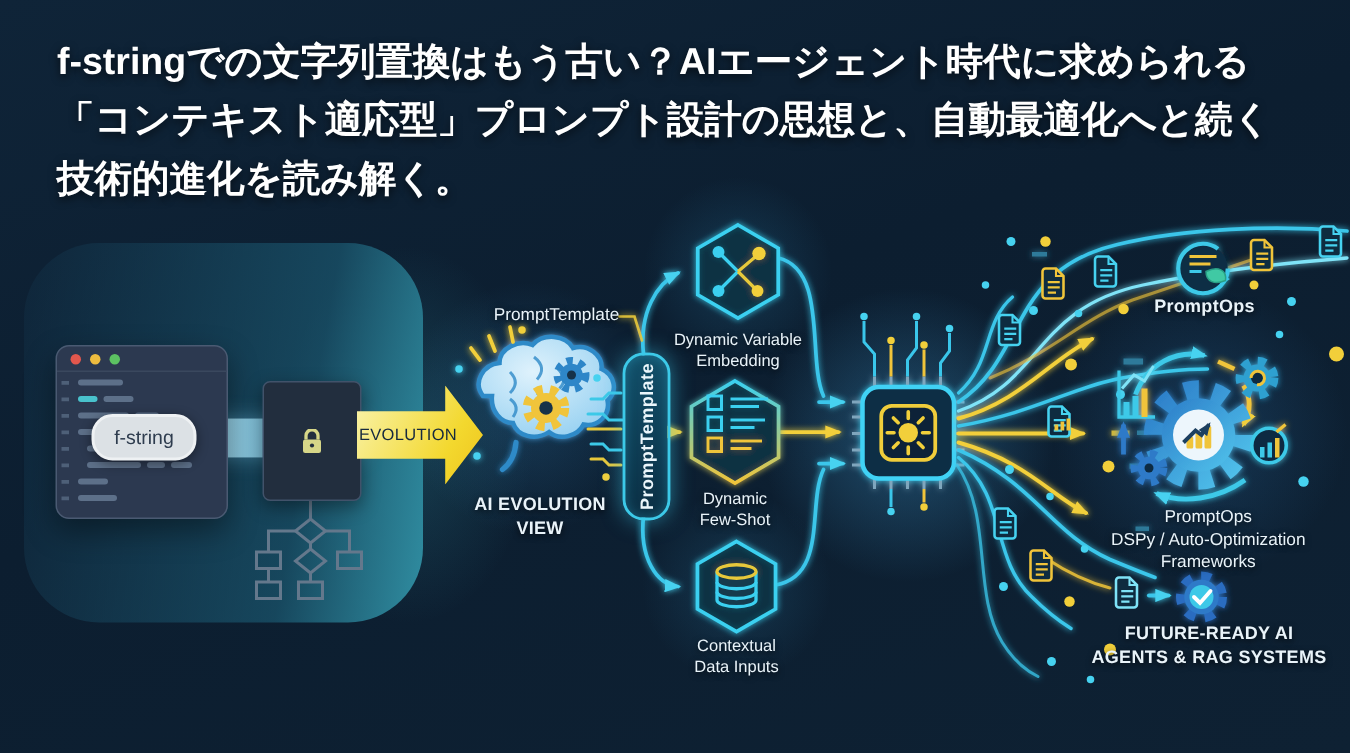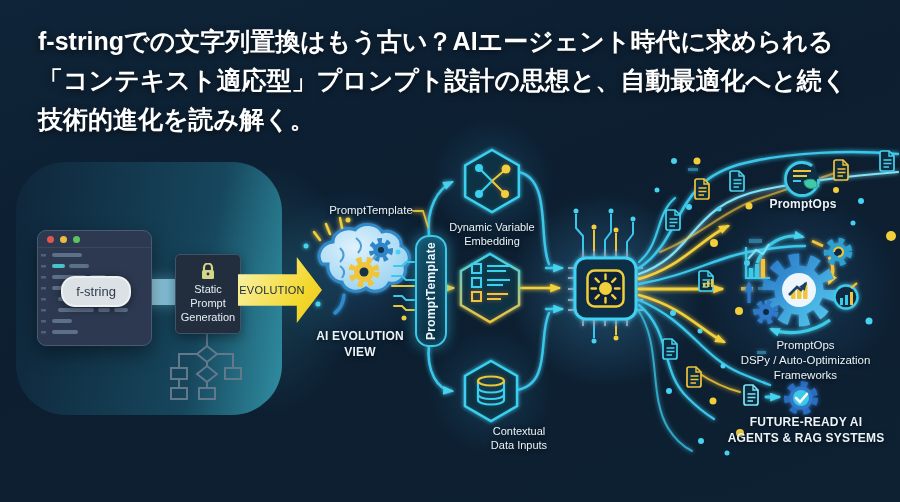--- a/index.html
+++ b/index.html
@@ -381,39 +381,38 @@
   </div>
 
   <div class="fstring-pill">f-string</div>
 
   <div class="static-box">
     <svg width="18" height="17">
       <path d="M5,7 v-2.5 a4,4 0 0 1 8,0 v2.5" fill="none" stroke="#d6d688" stroke-width="2.2"></path>
       <rect x="3" y="7" width="12" height="9" rx="1.5" fill="#d6d688"></rect>
       <circle cx="9" cy="11" r="1.4" fill="#222e3e"></circle>
     </svg>
-    <div class="static-label">Static
-Prompt
-Generation</div>
   </div>
 
   <div class="evo-arrow">
     <div class="evo-label">EVOLUTION</div>
   </div>
 
   <div class="vbar">
     <span class="vtext">PromptTemplate</span>
   </div>
 
   <div class="lbl" style="left:328px;top:203px;width:86px;font-size:11.5px;">PromptTemplate</div>
   <div class="lbl bold pre" style="left:300px;top:329px;width:120px;font-size:12px;">AI EVOLUTION
 VIEW</div>
   <div class="lbl pre" style="left:437px;top:220px;width:110px;">Dynamic Variable
 Embedding</div>
-  <div class="lbl pre" style="left:468px;top:424px;width:102px;">Contextual
+  <div class="lbl pre" style="left:445px;top:326px;width:90px;">Dynamic
+Few-Shot</div>
+  <div class="lbl pre" style="left:440px;top:424px;width:102px;">Contextual
 Data Inputs</div>
   <div class="lbl bold" style="left:762px;top:197px;width:82px;font-size:12px;">PromptOps</div>
   <div class="lbl pre" style="left:723px;top:338px;width:165px;font-size:11.5px;">PromptOps
 DSPy / Auto-Optimization
 Frameworks</div>
   <div class="lbl bold pre" style="left:721px;top:415px;width:170px;font-size:12px;">FUTURE-READY AI
 AGENTS &amp; RAG SYSTEMS</div>
 </div>
 
 </body></html>

